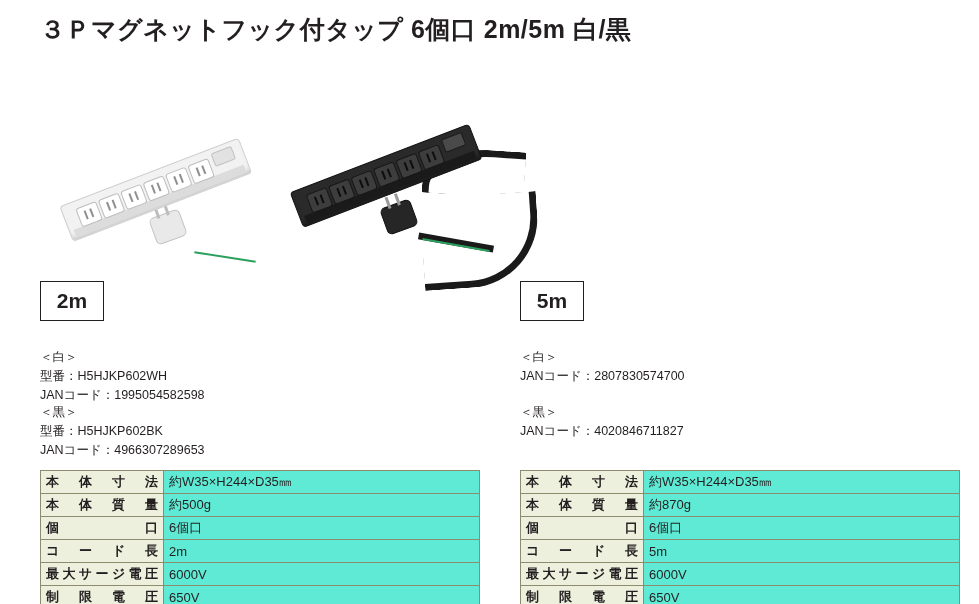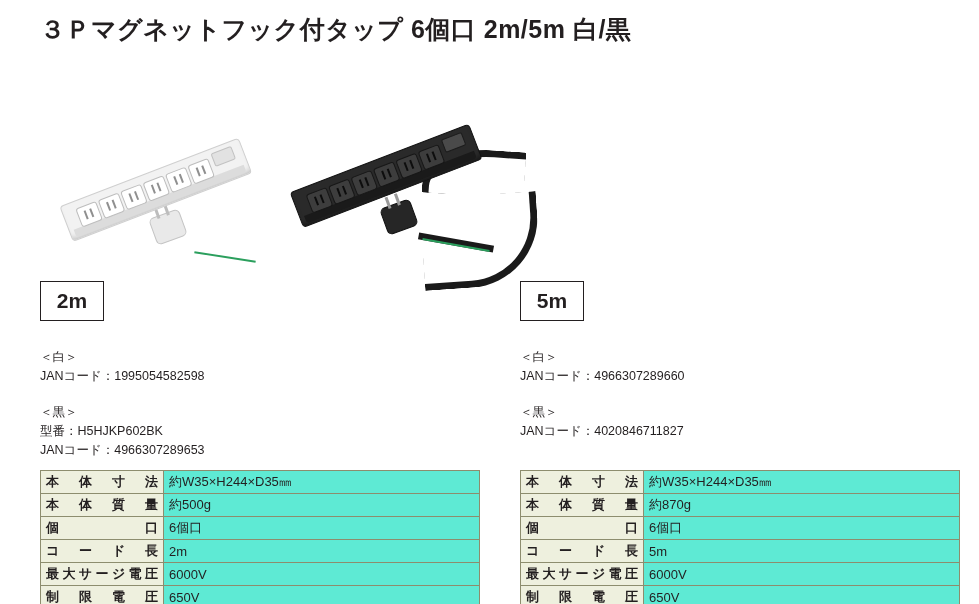--- a/index.html
+++ b/index.html
@@ -410,20 +410,21 @@
         </div>
       <div class="sw"></div>
     </div>
   </div>
 
   <div class="col col-left">
     <div class="len-badge">2m</div>
 
     <div class="model-block" style="top:348px;">
       <span class="color-label">＜白＞</span>
+      <span class="line">型番：H5HJKP602WH</span>
       <span class="line">JANコード：1995054582598</span>
     </div>
 
     <div class="model-block" style="top:403px;">
       <span class="color-label">＜黒＞</span>
       <span class="line">型番：H5HJKP602BK</span>
       <span class="line">JANコード：4966307289653</span>
     </div>
 
     <table class="spec">
@@ -454,21 +455,21 @@
         </tr>
       </tbody>
     </table>
   </div>
 
   <div class="col col-right">
     <div class="len-badge">5m</div>
 
     <div class="model-block" style="top:348px;">
       <span class="color-label">＜白＞</span>
-      <span class="line">JANコード：4966307289660</span>
+      <span class="line">JANコード：2807830574700</span>
     </div>
 
     <div class="model-block" style="top:403px;">
       <span class="color-label">＜黒＞</span>
       <span class="line">JANコード：4020846711827</span>
     </div>
 
     <table class="spec">
       <tbody>
         <tr>

